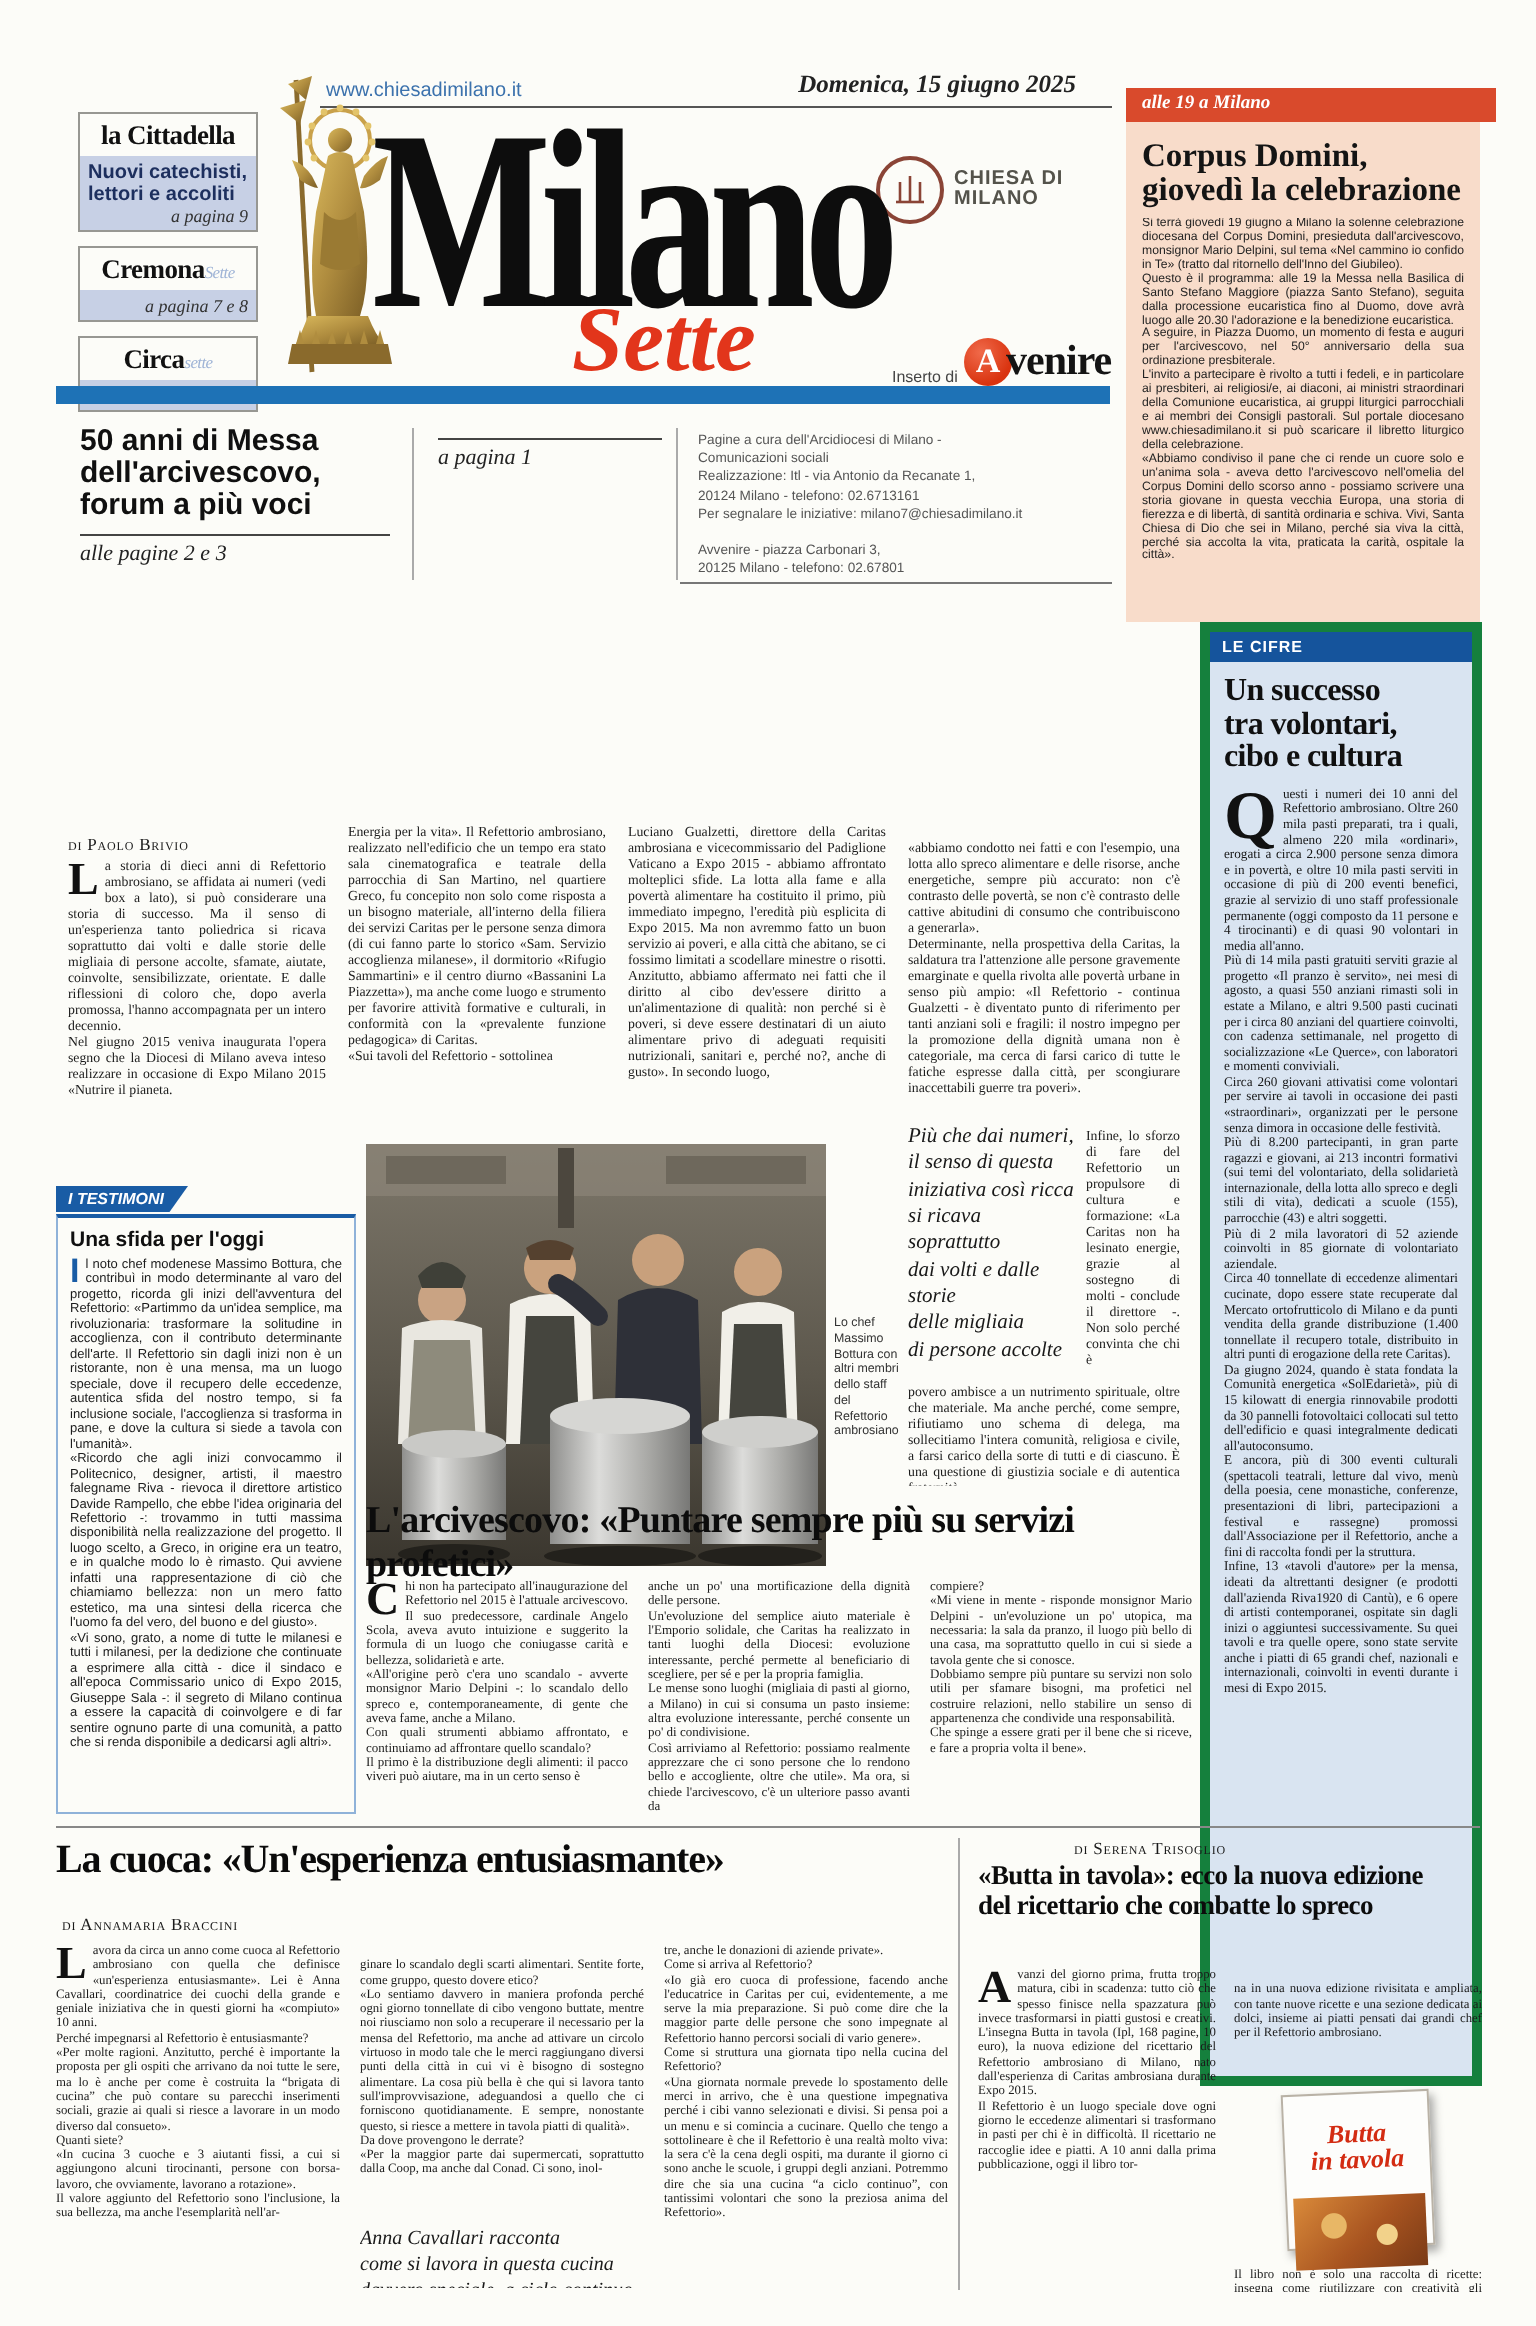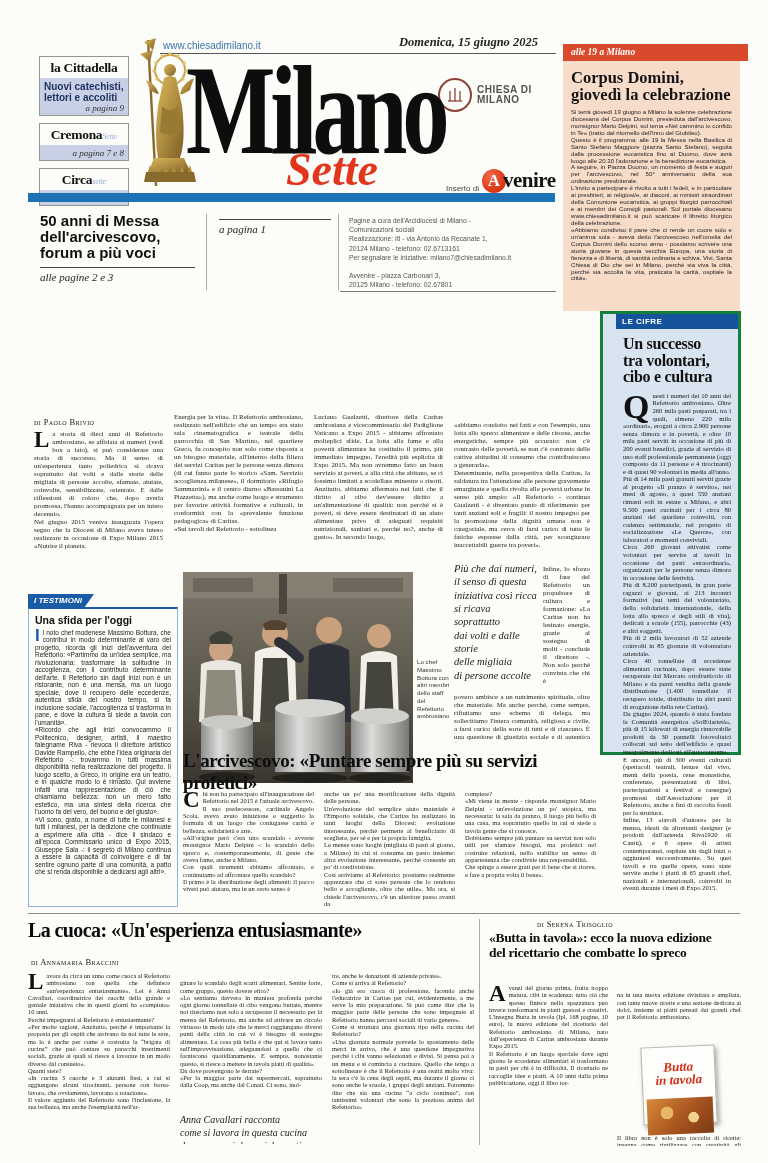--- a/index.html
+++ b/index.html
@@ -68,21 +68,21 @@
   .t-box{border:1px solid #8fb2d9;border-top:2px solid #195ca5;background:#fcfcf8;padding:5px 6px;}
   .t-title{font:700 10.5px "Liberation Sans",sans-serif;color:#101010;margin-bottom:3px;}
   .t-body{font:6.5px/1.15 "Liberation Sans",sans-serif;text-align:justify;white-space:pre-line;
           height:272px;overflow:hidden;color:#1c1c1c;}
   
   .arch-hl{left:183px;top:750px;width:422px;font-weight:600;font-size:19px;letter-spacing:-0.4px;color:#0c0c0c;}
   .acol{top:790px;width:131px;height:119px;font-size:6.5px;line-height:1.13;text-align:justify;
         white-space:pre-line;overflow:hidden;}
   .ac1{left:183px;} .ac2{left:324px;} .ac3{left:465px;}
   
-  .fig-box{left:600px;top:311px;width:141px;height:444px;background:#d9e4f1;border:3px solid #15803d;box-sizing:border-box;padding-left:13px;}
+  .fig-box{left:600px;top:311px;width:141px;height:732px;background:#d9e4f1;border:5px solid #15803d;box-sizing:border-box;}
   .f-band{background:#15549c;color:#fff;font:700 8px "Liberation Sans",sans-serif;padding:3px 6px;letter-spacing:0.5px;}
   .f-title{font-weight:600;font-size:16px;line-height:1.04;padding:7px 7px 4px;color:#101010;white-space:pre-line;letter-spacing:-0.3px;}
   .f-body{padding:2px 7px;font-size:6.6px;line-height:1.15;text-align:justify;white-space:pre-line;
           height:505px;overflow:hidden;color:#161616;}
   
   .bottom-rule{left:28px;top:913px;width:712px;height:1px;background:#888;}
   .cuoca-hl{left:28px;top:919px;width:452px;font-weight:600;font-size:20px;letter-spacing:-0.6px;color:#0b0b0b;}
   .byline-cuoca{left:31px;top:957px;}
   .bcol{top:972px;width:142px;height:172px;font-size:6.4px;line-height:1.14;text-align:justify;
         white-space:pre-line;overflow:hidden;}

